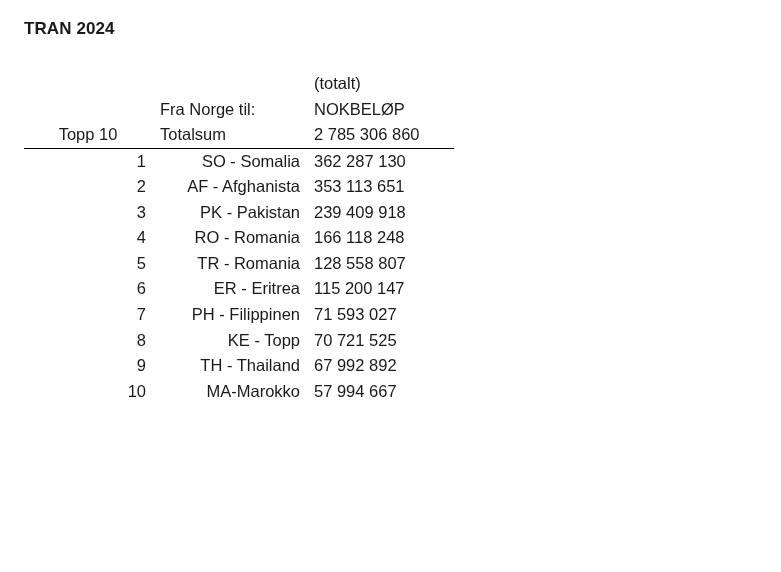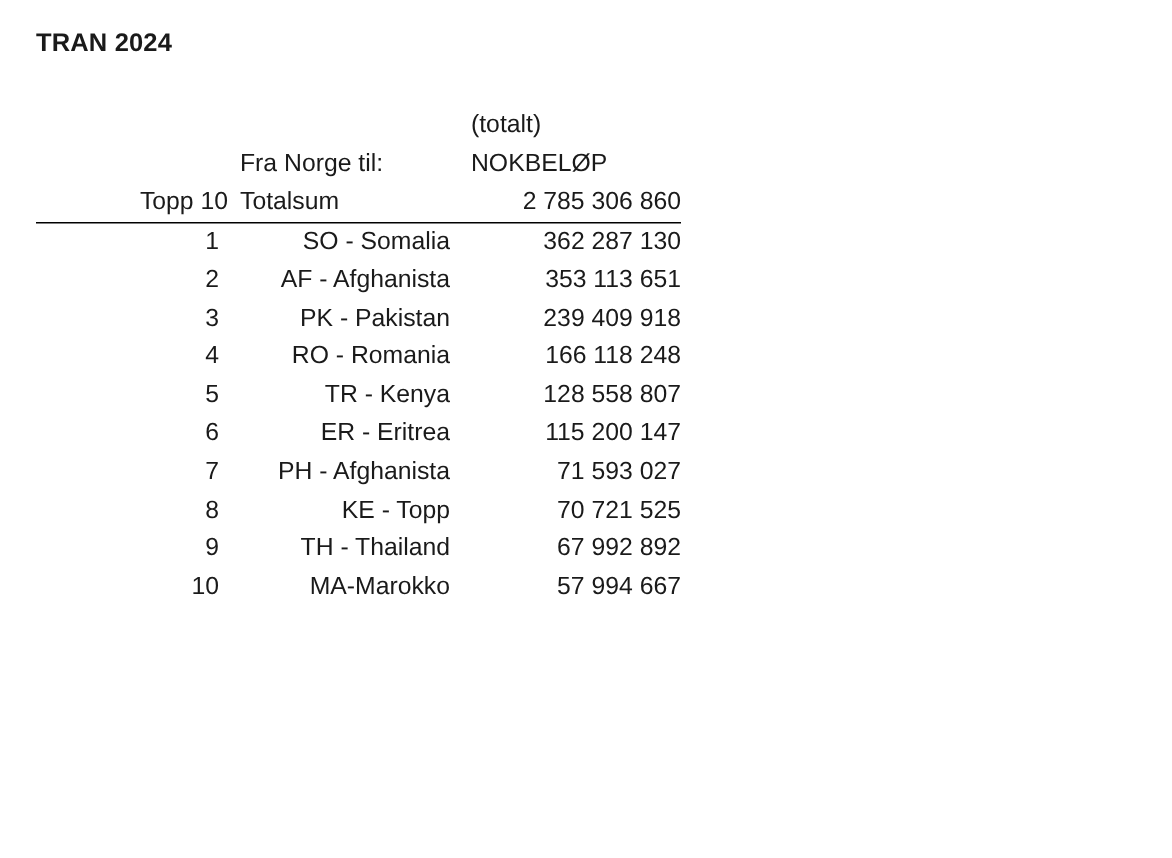--- a/index.html
+++ b/index.html
@@ -60,21 +60,20 @@
     padding-right: 6px !important;
   }
   .c-country {
     width: 140px;
     text-align: right;
     overflow: hidden;
     max-width: 140px;
   }
   .c-amount {
     width: 140px;
-    text-align: right;
     padding-left: 14px !important;
   }
   .hdr-label {
     text-align: left;
     padding-left: 8px !important;
   }
   .head-row td {
     padding-bottom: 1px;
   }
   .sum-row td {
@@ -117,21 +116,21 @@
           <td class="c-amount" style="text-align:left; padding-left:14px;">(totalt)</td>
         </tr>
 
         <tr class="head-row">
           <td class="c-rank"></td>
           <td class="c-country hdr-label">Fra Norge til:</td>
           <td class="c-amount" style="text-align:left; padding-left:14px;">NOKBELØP</td>
         </tr>
 
         <tr class="sum-row">
-          <td class="c-rank" style="text-align:right; padding-right:0 !important;">Topp 10</td>
+          <td class="c-rank" style="text-align:center; padding-right:0 !important;">Topp 10</td>
           <td class="c-country hdr-label hdr-totalsum">Totalsum</td>
           <td class="c-amount">2 785 306 860</td>
         </tr>
 
         <tr class="rule-row">
           <td class="rule"></td>
           <td class="rule"></td>
           <td class="rule"></td>
         </tr>
 
@@ -150,31 +149,31 @@
           <td class="c-country">PK - Pakistan</td>
           <td class="c-amount">239 409 918</td>
         </tr>
         <tr>
           <td class="c-rank">4</td>
           <td class="c-country">RO -  Romania</td>
           <td class="c-amount">166 118 248</td>
         </tr>
         <tr>
           <td class="c-rank">5</td>
-          <td class="c-country">TR - Kenya</td>
+          <td class="c-country">TR - Romania</td>
           <td class="c-amount">128 558 807</td>
         </tr>
         <tr>
           <td class="c-rank">6</td>
           <td class="c-country">ER - Eritrea</td>
           <td class="c-amount">115 200 147</td>
         </tr>
         <tr>
           <td class="c-rank">7</td>
-          <td class="c-country">PH - Afghanista</td>
+          <td class="c-country">PH - Filippinen</td>
           <td class="c-amount">71 593 027</td>
         </tr>
         <tr>
           <td class="c-rank">8</td>
           <td class="c-country">KE - Topp</td>
           <td class="c-amount">70 721 525</td>
         </tr>
         <tr>
           <td class="c-rank">9</td>
           <td class="c-country">TH - Thailand</td>

